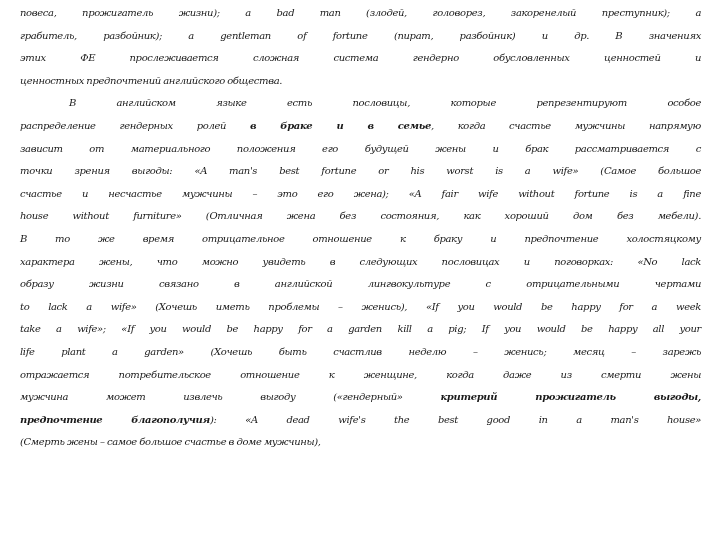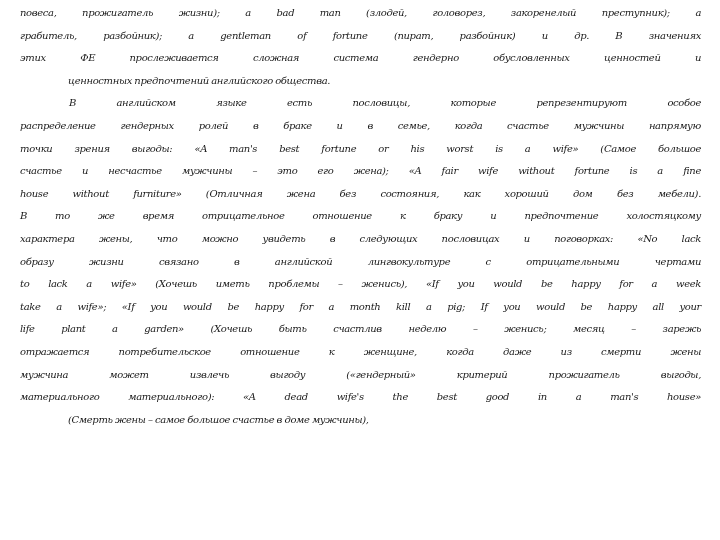--- a/index.html
+++ b/index.html
@@ -29,52 +29,52 @@
     }
     .line {
       display: block;
       white-space: nowrap;
       height: 22.6px;
       text-align: justify;
       text-align-last: justify;
     }
     .line.last {
       text-align-last: left;
-      margin-left: 48px;
     }
     .indent {
       padding-left: 49px;
     }
     b, .bold {
-      font-weight: normal;
+      font-weight: bold;
     }
   </style>
 </head>
 <body>
 
 <div class="page">
 
   <div class="paragraph">
     <span class="line"><span>повеса, прожигатель жизни); a bad man (злодей, головорез, закоренелый преступник); a</span></span>
     <span class="line"><span>грабитель, разбойник); a gentleman of fortune (пират, разбойник) и др. В значениях</span></span>
     <span class="line"><span>этих ФЕ прослеживается сложная система гендерно обусловленных ценностей и</span></span>
     <span class="line last"><span>ценностных предпочтений английского общества.</span></span>
   </div>
 
   <div class="paragraph">
     <span class="line indent"><span>В английском языке есть пословицы, которые репрезентируют особое</span></span>
     <span class="line"><span>распределение гендерных ролей </span><b>в браке и в семье</b><span>, когда счастье мужчины напрямую</span></span>
+    <span class="line"><span>зависит от материального положения его будущей жены и брак рассматривается с</span></span>
     <span class="line"><span>точки зрения выгоды: «A man's best fortune or his worst is a wife» (Самое большое</span></span>
     <span class="line"><span>счастье и несчастье мужчины – это его жена); «A fair wife without fortune is a fine</span></span>
     <span class="line"><span>house without furniture» (Отличная жена без состояния, как хороший дом без мебели).</span></span>
     <span class="line"><span>В то же время отрицательное отношение к браку и предпочтение холостяцкому</span></span>
     <span class="line"><span>характера жены, что можно увидеть в следующих пословицах и поговорках: «No lack</span></span>
     <span class="line"><span>образу жизни связано в английской лингвокультуре с отрицательными чертами</span></span>
     <span class="line"><span>to lack a wife» (Хочешь иметь проблемы – женись), «If you would be happy for a week</span></span>
-    <span class="line"><span>take a wife»; «If you would be happy for a month kill a pig; If you would be happy all your</span></span>
+    <span class="line"><span>take a wife»; «If you would be happy for a garden kill a pig; If you would be happy all your</span></span>
     <span class="line"><span>life plant a garden» (Хочешь быть счастлив неделю – женись; месяц – зарежь</span></span>
     <span class="line"><span>отражается потребительское отношение к женщине, когда даже из смерти жены</span></span>
     <span class="line"><span>мужчина может извлечь выгоду («гендерный» </span><b>критерий прожигатель выгоды,</b></span>
-    <span class="line"><b>материального материального</b><span>): «A dead wife's the best good in a man's house»</span></span>
+    <span class="line"><b>предпочтение благополучия</b><span>): «A dead wife's the best good in a man's house»</span></span>
     <span class="line last"><span>(Смерть жены – самое большое счастье в доме мужчины),</span></span>
   </div>
 
 </div>
 
 </body></html>

